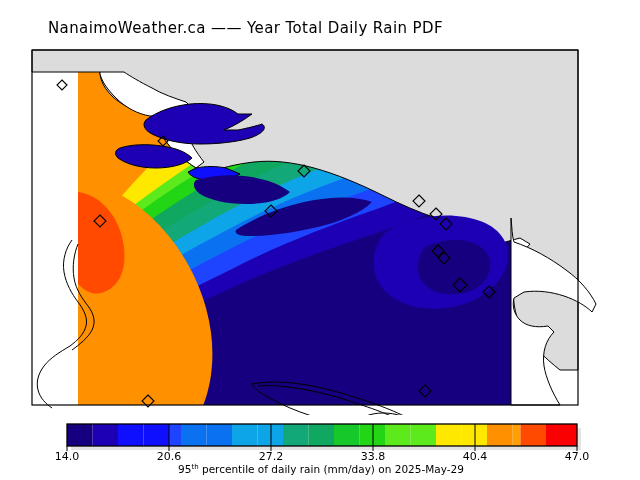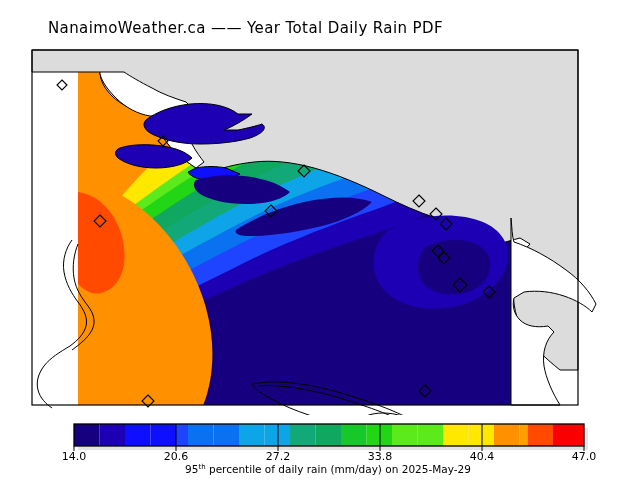--- a/index.html
+++ b/index.html
@@ -37,21 +37,21 @@
     left: 0;
     top: 40px;
     width: 640px;
     height: 375px;
   }
   #map-svg {
     display: block;
   }
   #colorbar-area {
     position: absolute;
-    left: 8px;
+    left: 1px;
     top: 418px;
     width: 616px;
     height: 62px;
   }
   #colorbar-svg {
     display: block;
   }
   .cb-tick-label {
     font-family: "DejaVu Sans", sans-serif;
     font-size: 11px;

